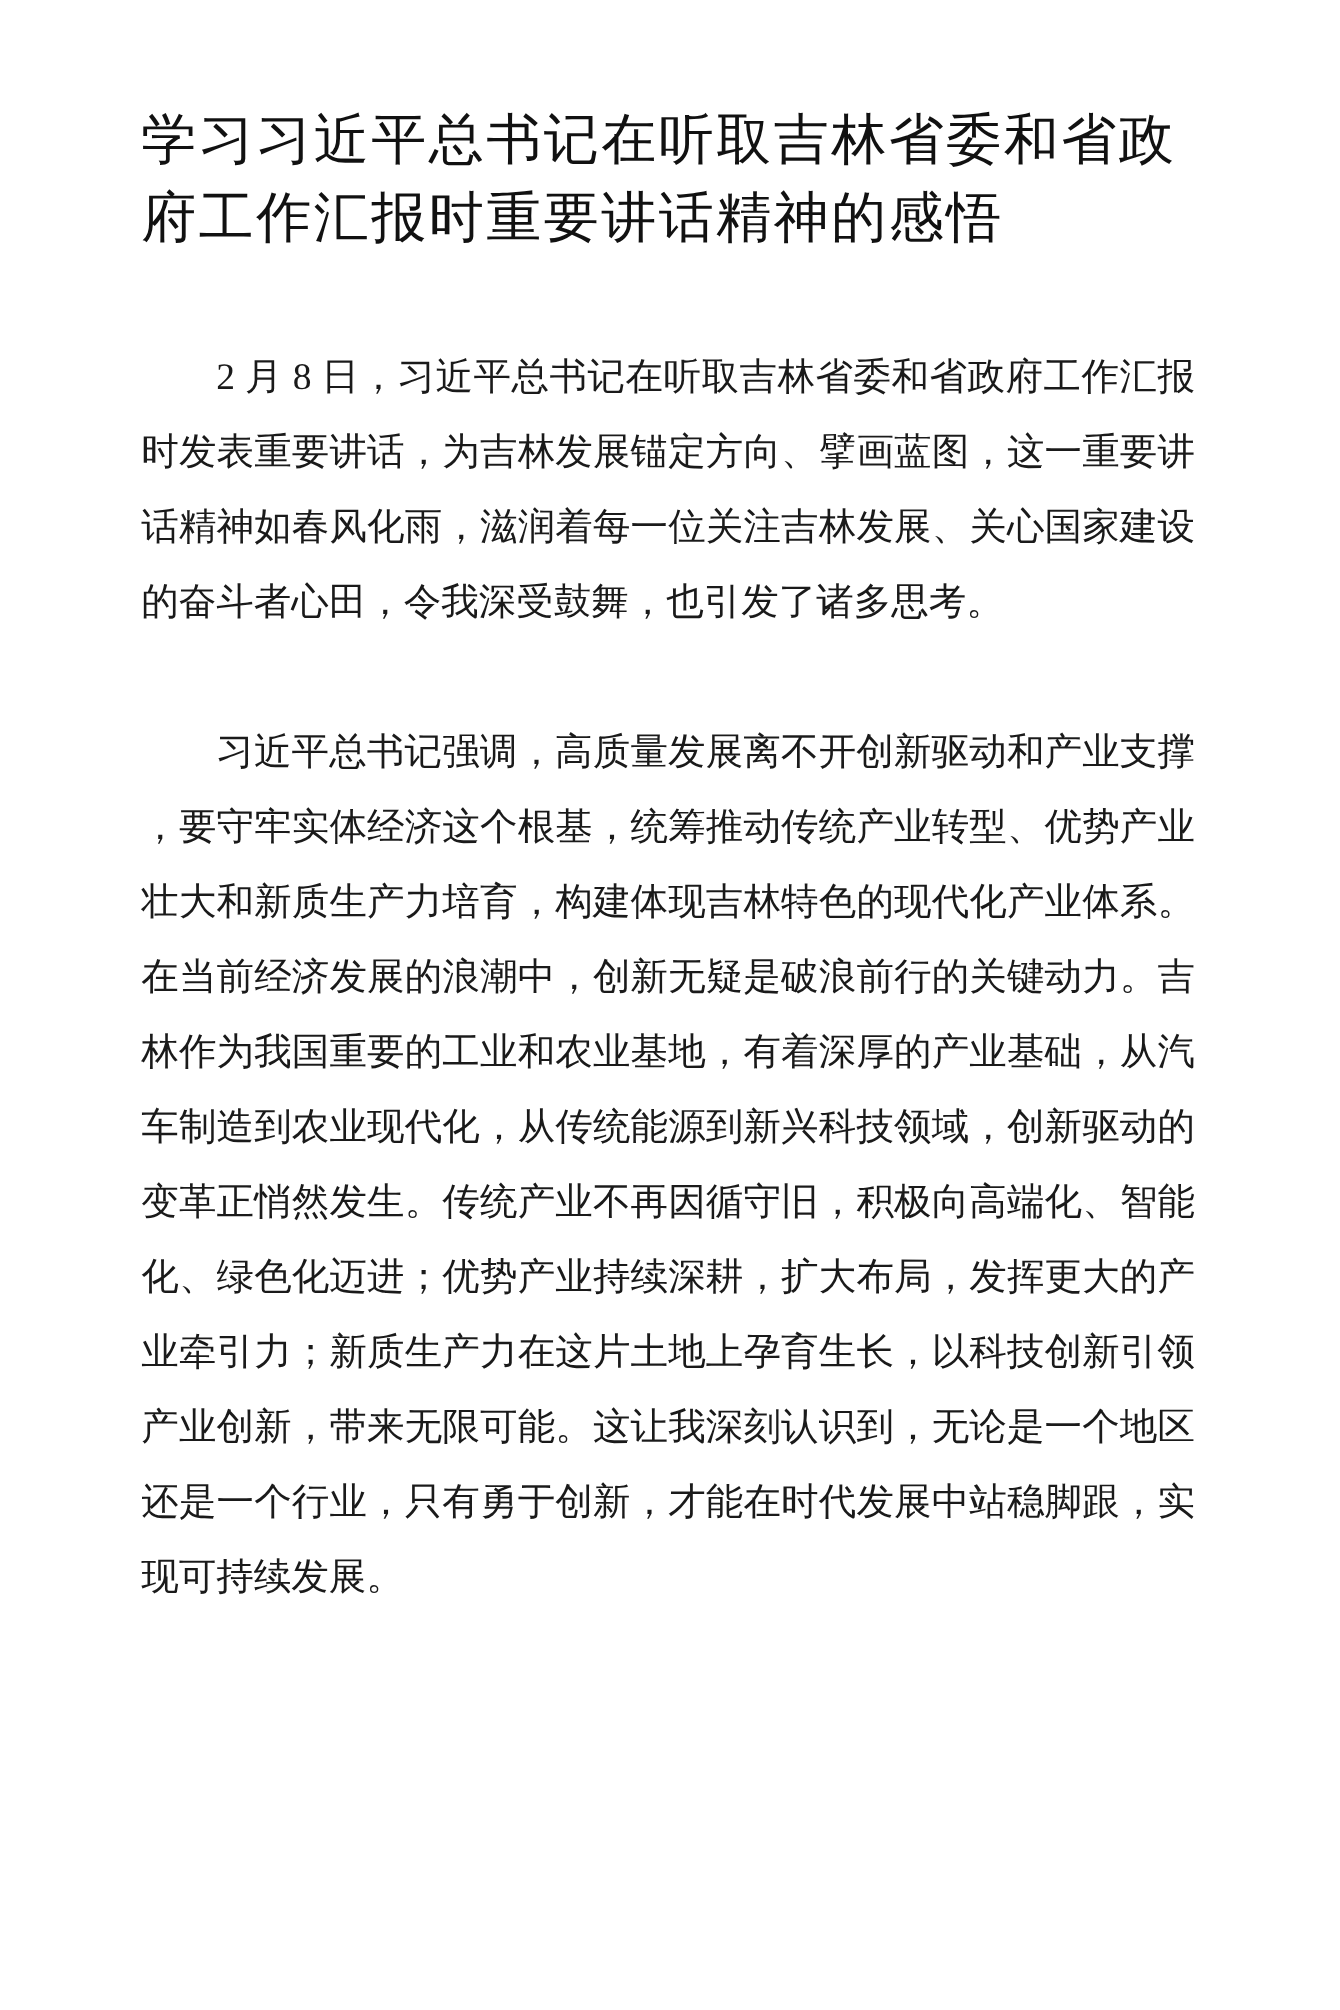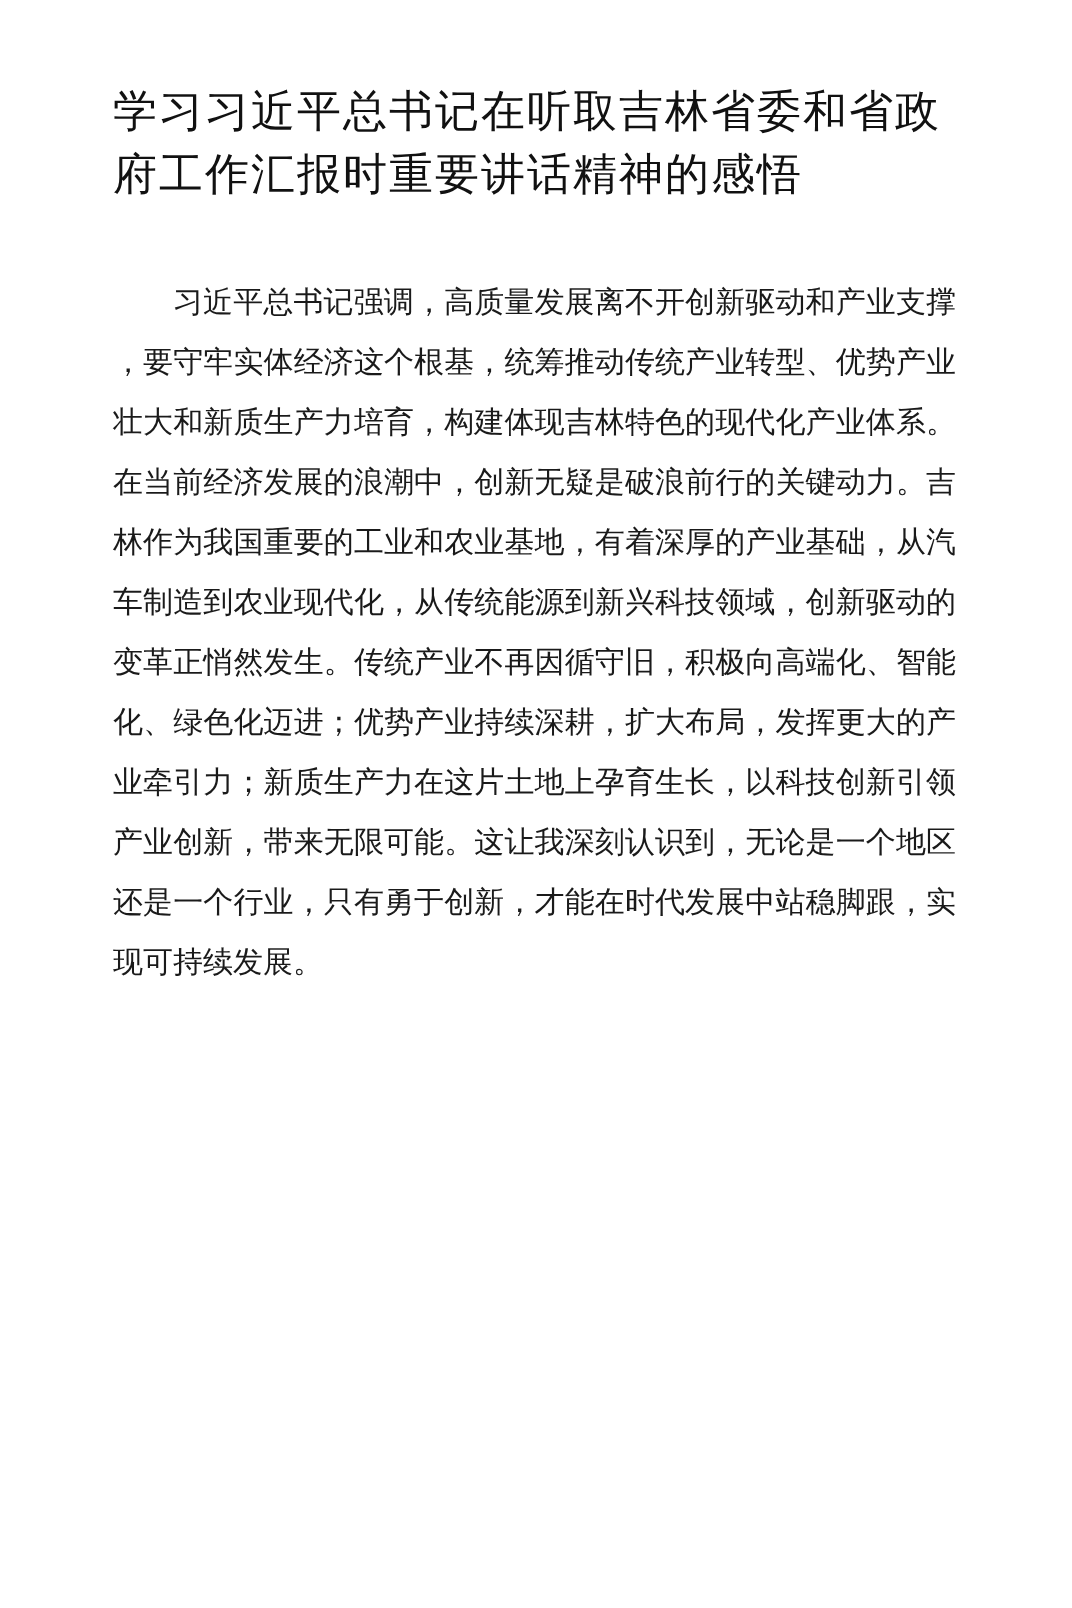--- a/index.html
+++ b/index.html
@@ -40,16 +40,17 @@
     text-indent: 2em;
     word-break: break-all;
   }
 </style>
 </head>
 <body>
 
 <div class="page">
   <h1 class="doc-title">学习习近平总书记在听取吉林省委和省政府工作汇报时重要讲话精神的感悟</h1>
 
+  <p class="doc-paragraph">2 月 8 日，习近平总书记在听取吉林省委和省政府工作汇报时发表重要讲话，为吉林发展锚定方向、擘画蓝图，这一重要讲话精神如春风化雨，滋润着每一位关注吉林发展、关心国家建设的奋斗者心田，令我深受鼓舞，也引发了诸多思考。</p>
 
   <p class="doc-paragraph">习近平总书记强调，高质量发展离不开创新驱动和产业支撑 ，要守牢实体经济这个根基，统筹推动传统产业转型、优势产业壮大和新质生产力培育，构建体现吉林特色的现代化产业体系。在当前经济发展的浪潮中，创新无疑是破浪前行的关键动力。吉林作为我国重要的工业和农业基地，有着深厚的产业基础，从汽车制造到农业现代化，从传统能源到新兴科技领域，创新驱动的变革正悄然发生。传统产业不再因循守旧，积极向高端化、智能化、绿色化迈进；优势产业持续深耕，扩大布局，发挥更大的产业牵引力；新质生产力在这片土地上孕育生长，以科技创新引领产业创新，带来无限可能。这让我深刻认识到，无论是一个地区还是一个行业，只有勇于创新，才能在时代发展中站稳脚跟，实现可持续发展。</p>
 
 </div>
 
 </body></html>

